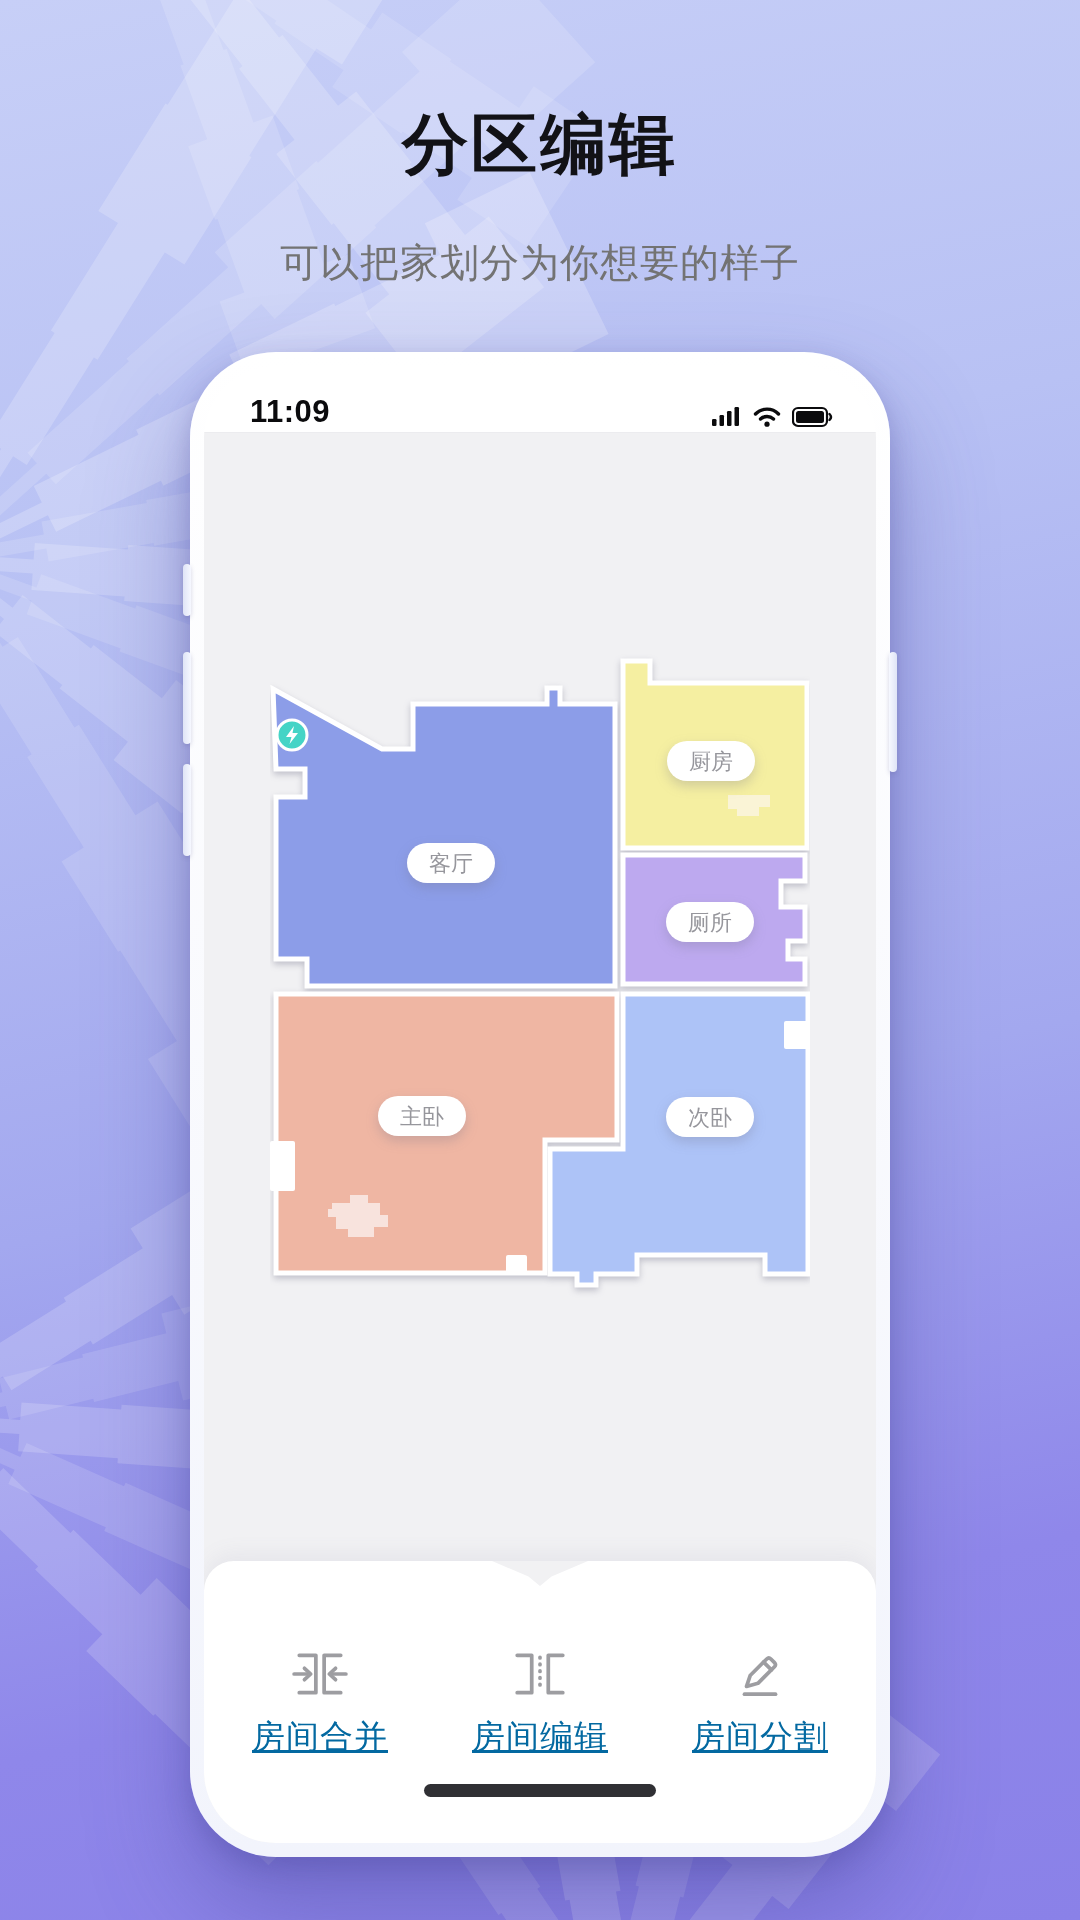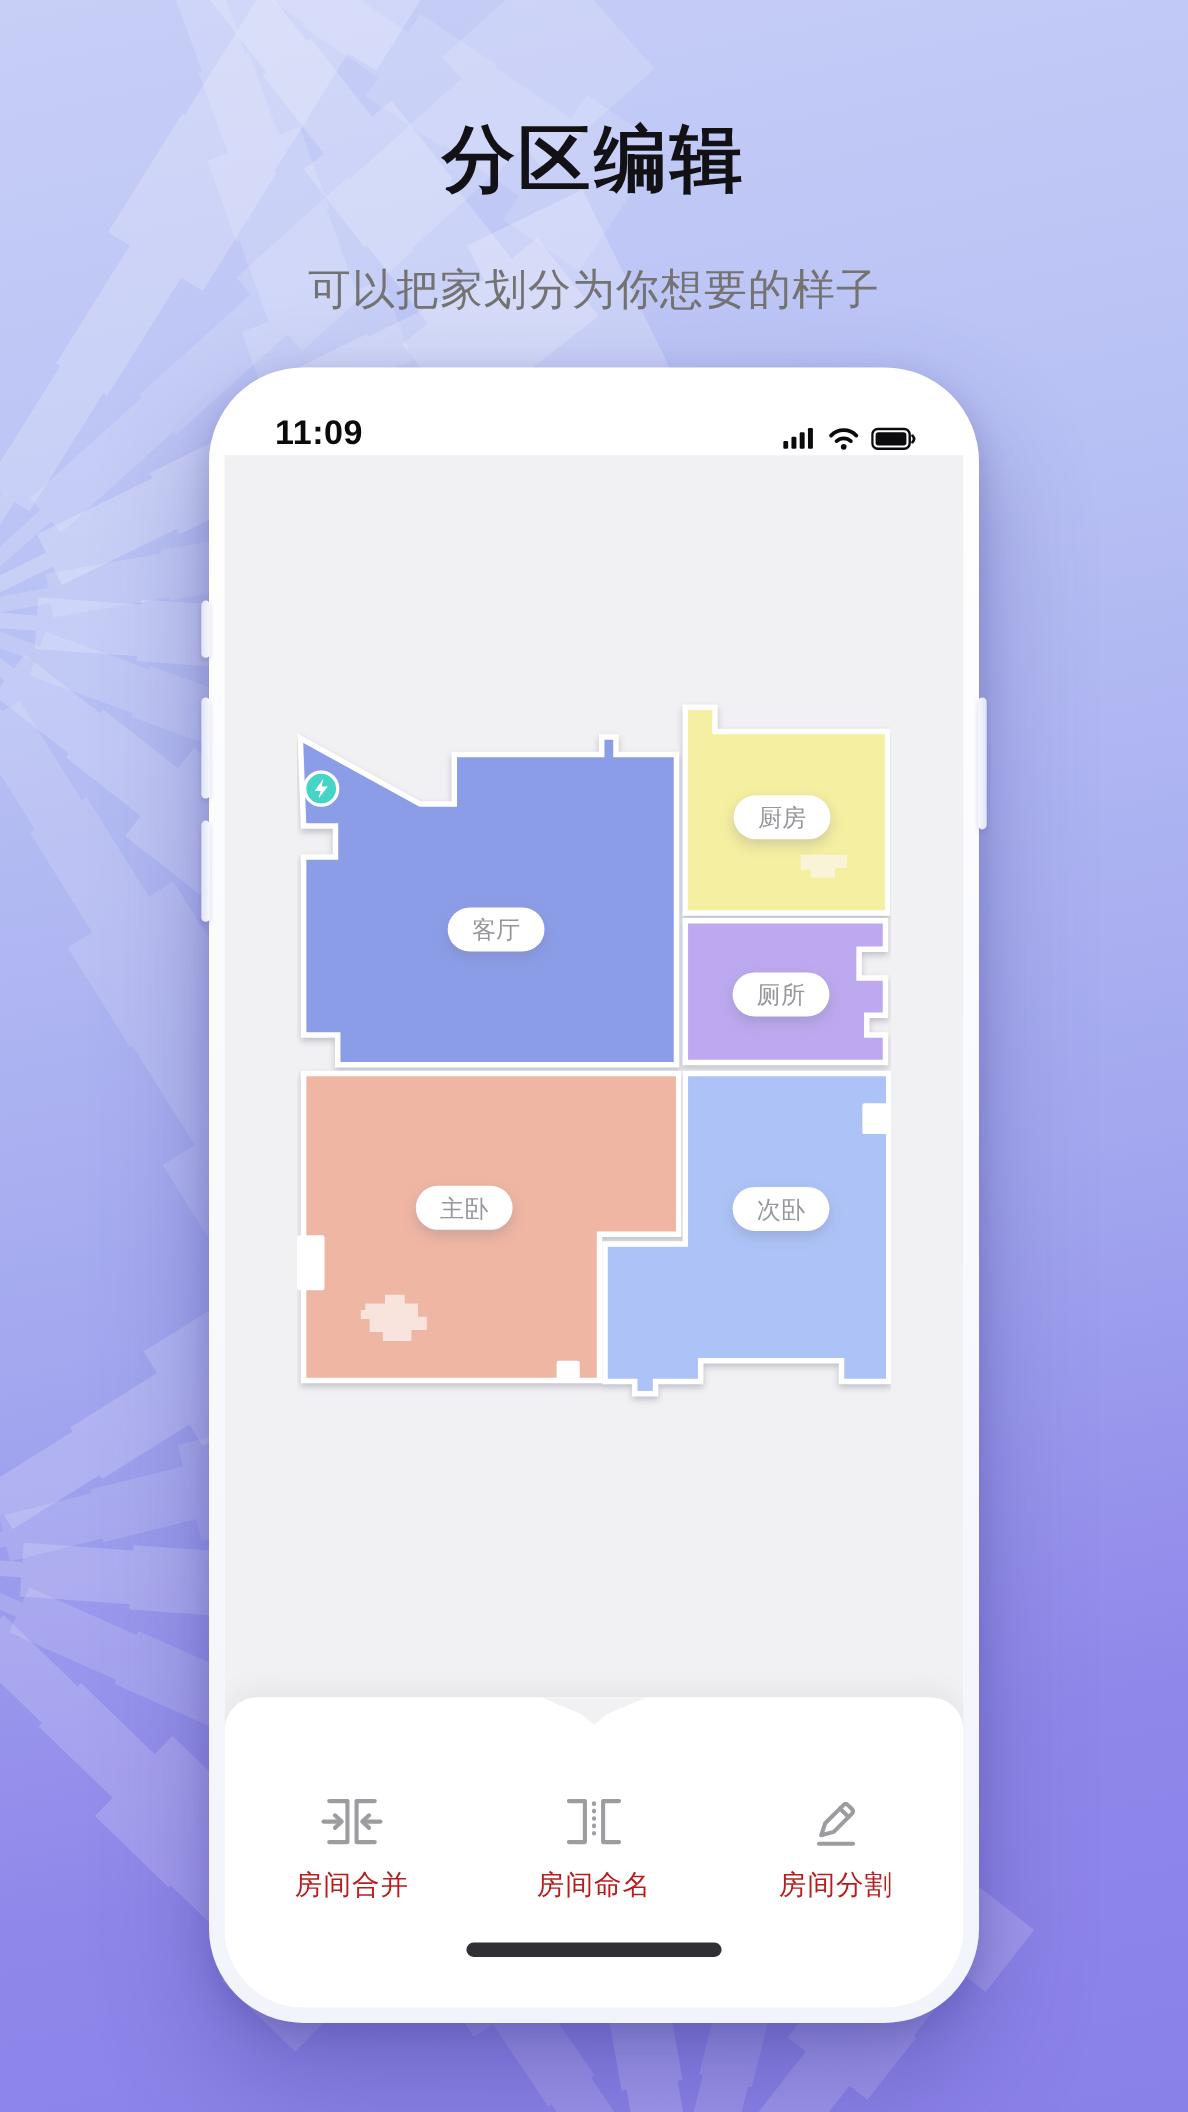--- a/index.html
+++ b/index.html
@@ -12,21 +12,21 @@
   .hero-title{
     position:absolute;top:100px;left:0;width:1080px;text-align:center;
     font-size:66px;font-weight:700;color:#121216;letter-spacing:3px;
   }
   .hero-subtitle{
     position:absolute;top:236px;left:0;width:1080px;text-align:center;
     font-size:39px;font-weight:400;color:#737373;letter-spacing:1px;
   }
   
   .phone{
-    position:absolute;left:190px;top:334px;width:700px;height:1505px;
+    position:absolute;left:190px;top:352px;width:700px;height:1505px;
     border-radius:86px;
     background:linear-gradient(180deg,#ffffff 0%,#f2f4fc 100%);
     box-shadow:0 50px 100px rgba(70,66,150,.42),0 10px 26px rgba(70,66,150,.28);
   }
   .side-btn{
     position:absolute;width:8px;border-radius:4px;
     background:linear-gradient(90deg,#dfe4f6,#f6f8ff);
     box-shadow:0 2px 4px rgba(90,90,150,.25);
   }
   .side-btn.left{left:-7px;}
@@ -58,21 +58,21 @@
     border-radius:30px 30px 0 0;box-shadow:0 -8px 20px rgba(120,120,150,.08);
   }
   .panel-notch{
     position:absolute;top:0;left:50%;transform:translateX(-50%);
     width:96px;height:25px;background:#f1f1f3;
     -webkit-clip-path:polygon(0 0,100% 0,62% 62%,50% 100%,38% 62%);
     clip-path:polygon(0 0,100% 0,62% 62%,50% 100%,38% 62%);
   }
   .toolbar{display:flex;justify-content:space-around;align-items:flex-start;padding:84px 6px 0 6px;}
   .tool-item{display:flex;flex-direction:column;align-items:center;gap:12px;width:170px;cursor:pointer;}
-  .tool-label{font-size:25px;color:#b91c1c;letter-spacing:1px;}
+  .tool-label{font-size:33px;color:#0369a1;letter-spacing:1px;text-decoration:underline;}
   .tool-icon{width:58px;height:58px;}
   .tool-icon path,.tool-icon line,.tool-icon polyline{
     stroke:#9d9da1;stroke-width:3.6;fill:none;stroke-linecap:round;stroke-linejoin:round;}
   .home-indicator{
     position:absolute;left:50%;transform:translateX(-50%);bottom:46px;
     width:232px;height:13px;border-radius:7px;background:#303034;
   }
 </style>
 </head>
 <body>
@@ -194,21 +194,21 @@
           </svg>
           <span class="tool-label">房间合并</span>
         </div>
 
         <div class="tool-item">
           <svg class="tool-icon" viewBox="0 0 56 56">
             <path d="M6 10 H20 V46 H6"></path>
             <path d="M50 10 H36 V46 H50"></path>
             <line x1="28" y1="12" x2="28" y2="44" stroke-dasharray="0.5 6"></line>
           </svg>
-          <span class="tool-label">房间命名</span>
+          <span class="tool-label">房间编辑</span>
         </div>
 
         <div class="tool-item">
           <svg class="tool-icon" viewBox="0 0 56 56">
             <path d="M15 40 L18.5 29.5 L34.5 13.5 Q36.5 11.5 38.5 13.5 L42 17 Q44 19 42 21 L26 37 L15 40 Z"></path>
             <line x1="31.5" y1="16.5" x2="39" y2="24"></line>
             <line x1="13" y1="47.5" x2="43" y2="47.5"></line>
           </svg>
           <span class="tool-label">房间分割</span>
         </div>

